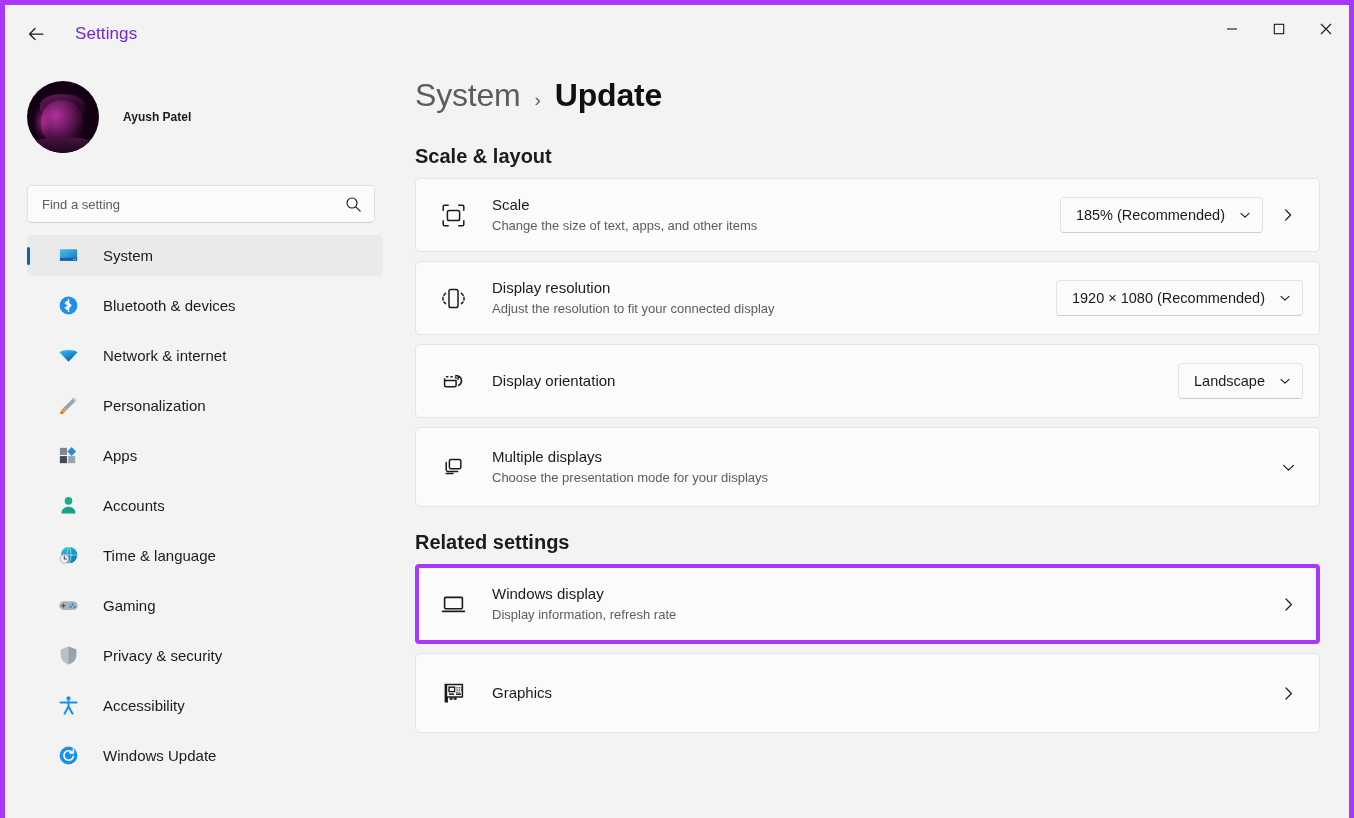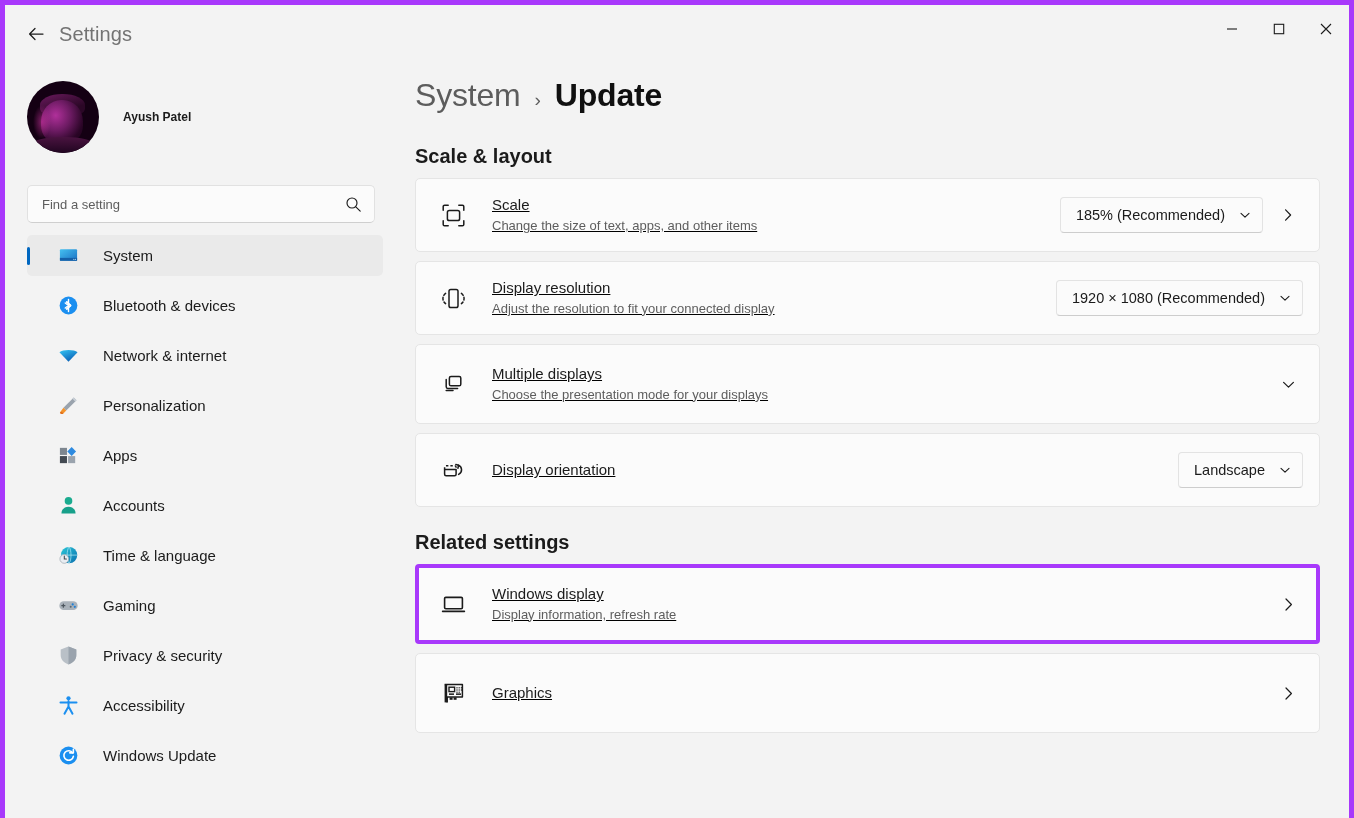--- a/index.html
+++ b/index.html
@@ -32,23 +32,23 @@
   }
   #back-btn {
     width: 38px; height: 34px;
     margin-left: 12px;
     display: flex; align-items: center; justify-content: center;
     border-radius: 5px;
     cursor: pointer;
   }
   #back-btn svg { display: block; }
   #app-title {
-    margin-left: 4px;
-    font-size: 20px;
-    color: #737373;
+    margin-left: 20px;
+    font-size: 17px;
+    color: #6d28d9;
     letter-spacing: .1px;
   }
   #wincontrols {
     margin-left: auto;
     display: flex;
     height: 100%;
   }
   .wc {
     width: 47px;
     height: 48px;
@@ -229,21 +229,21 @@
     padding: 0 13px 0 17px;
   }
 
   .card-icon {
     width: 34px; height: 34px;
     flex: none;
     display: flex; align-items: center; justify-content: center;
     margin-right: 22px;
     color: #1b1b1b;
   }
-  .card-text { flex: 1; min-width: 0; text-decoration: underline; }
+  .card-text { flex: 1; min-width: 0; }
   .card-title {
     font-size: 15px;
     color: #1b1b1b;
     line-height: 1.3;
   }
   .card-sub {
     font-size: 13px;
     color: #5d5d5d;
     margin-top: 3px;
     line-height: 1.3;
@@ -535,58 +535,58 @@
       <span class="combo">
         <span class="cv">1920 × 1080 (Recommended)</span>
         <span class="chev">
           <svg width="12" height="12" viewBox="0 0 12 12">
               <path d="M2 4.3 L6 8.2 L10 4.3" fill="none" stroke="#1b1b1b" stroke-width="1.1" stroke-linecap="round" stroke-linejoin="round"></path>
             </svg>
         </span>
       </span>
     </div>
 
-    <div class="card tall">
-      <span class="card-icon">
-        <svg width="27" height="27" viewBox="0 0 27 27">
-          <rect x="9.4" y="5.4" width="11.4" height="9.4" rx="1.6" fill="none" stroke="#1b1b1b" stroke-width="1.5"></rect>
-          <path d="M17.6 17.4 H7.8 A1.6 1.6 0 0 1 6.2 15.8 V8.6" fill="none" stroke="#1b1b1b" stroke-width="1.5" stroke-linecap="round" stroke-linejoin="round"></path>
-          <path d="M6.2 19.6 H13" fill="none" stroke="#1b1b1b" stroke-width="1.5" stroke-linecap="round"></path>
-        </svg>
-      </span>
-      <span class="card-text">
-        <span class="card-title" style="display:block">Multiple displays</span>
-        <span class="card-sub" style="display:block">Choose the presentation mode for your displays</span>
-      </span>
-      <span class="chev-down-end">
-        <svg width="15" height="15" viewBox="0 0 15 15">
-            <path d="M2.6 5.3 L7.5 10.2 L12.4 5.3" fill="none" stroke="#1b1b1b" stroke-width="1.2" stroke-linecap="round" stroke-linejoin="round"></path>
-          </svg>
-      </span>
-    </div>
-
     <div class="card">
       <span class="card-icon">
         <svg width="27" height="27" viewBox="0 0 27 27">
           <path d="M4.6 12.6 V10.2 A1.5 1.5 0 0 1 6.1 8.7 H14.6 A1.5 1.5 0 0 1 16.1 10.2 V12.6" fill="none" stroke="#1b1b1b" stroke-width="1.5" stroke-dasharray="2.4 2"></path>
           <path d="M4.6 12.4 H16.1 V17.2 A1.5 1.5 0 0 1 14.6 18.7 H6.1 A1.5 1.5 0 0 1 4.6 17.2 Z" fill="none" stroke="#1b1b1b" stroke-width="1.5" stroke-linejoin="round"></path>
           <path d="M18.2 8.2 C22.4 9.6 22.8 15.2 18.6 17.4" fill="none" stroke="#1b1b1b" stroke-width="1.5" stroke-linecap="round"></path>
           <path d="M15.8 7.4 L18.6 8.3 L17.9 11.2" fill="none" stroke="#1b1b1b" stroke-width="1.5" stroke-linecap="round" stroke-linejoin="round"></path>
         </svg>
       </span>
       <span class="card-text">
         <span class="card-title" style="display:block">Display orientation</span>
       </span>
       <span class="combo">
         <span class="cv">Landscape</span>
         <span class="chev">
           <svg width="12" height="12" viewBox="0 0 12 12">
               <path d="M2 4.3 L6 8.2 L10 4.3" fill="none" stroke="#1b1b1b" stroke-width="1.1" stroke-linecap="round" stroke-linejoin="round"></path>
             </svg>
         </span>
+      </span>
+    </div>
+
+    <div class="card tall">
+      <span class="card-icon">
+        <svg width="27" height="27" viewBox="0 0 27 27">
+          <rect x="9.4" y="5.4" width="11.4" height="9.4" rx="1.6" fill="none" stroke="#1b1b1b" stroke-width="1.5"></rect>
+          <path d="M17.6 17.4 H7.8 A1.6 1.6 0 0 1 6.2 15.8 V8.6" fill="none" stroke="#1b1b1b" stroke-width="1.5" stroke-linecap="round" stroke-linejoin="round"></path>
+          <path d="M6.2 19.6 H13" fill="none" stroke="#1b1b1b" stroke-width="1.5" stroke-linecap="round"></path>
+        </svg>
+      </span>
+      <span class="card-text">
+        <span class="card-title" style="display:block">Multiple displays</span>
+        <span class="card-sub" style="display:block">Choose the presentation mode for your displays</span>
+      </span>
+      <span class="chev-down-end">
+        <svg width="15" height="15" viewBox="0 0 15 15">
+            <path d="M2.6 5.3 L7.5 10.2 L12.4 5.3" fill="none" stroke="#1b1b1b" stroke-width="1.2" stroke-linecap="round" stroke-linejoin="round"></path>
+          </svg>
       </span>
     </div>
 
     <div class="section-title" id="related-title">Related settings</div>
 
     <div class="card tall highlighted">
       <span class="card-icon">
         <svg width="27" height="27" viewBox="0 0 27 27">
           <rect x="4.6" y="6.4" width="17.8" height="11.4" rx="1.2" fill="none" stroke="#1b1b1b" stroke-width="1.6"></rect>
           <path d="M2.6 20.4 H24.4" fill="none" stroke="#1b1b1b" stroke-width="1.6" stroke-linecap="round"></path>

